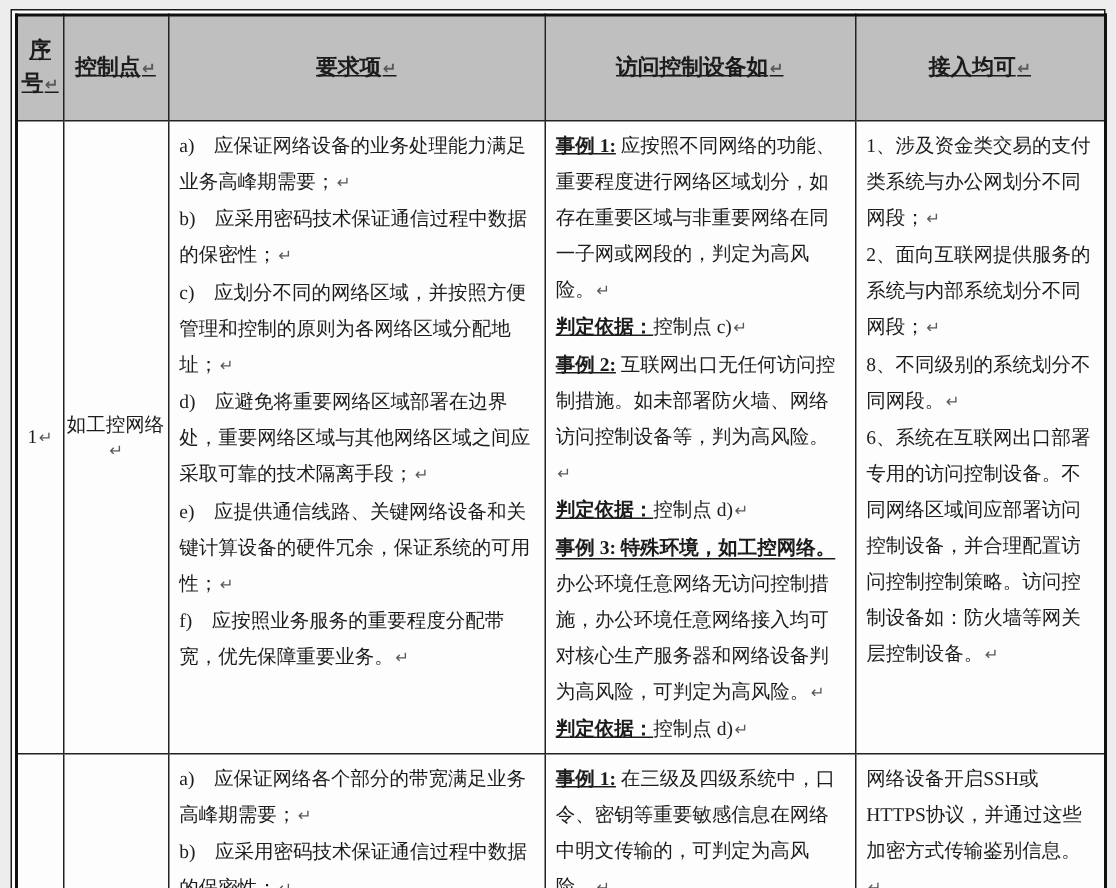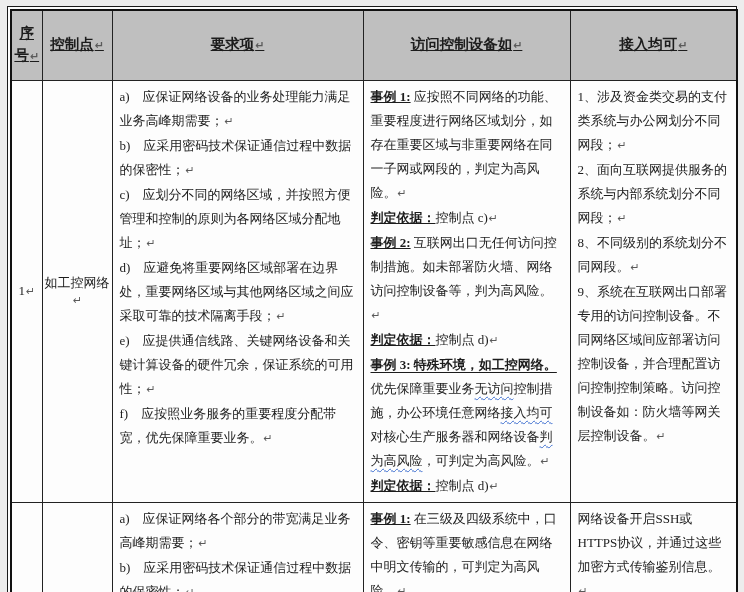--- a/index.html
+++ b/index.html
@@ -51,21 +51,20 @@
   }
   td.txt {
     vertical-align: top;
     padding: 4px 7px 3px 7px;
     font-size: 13px;
   }
   .para { line-height: 24px; text-align: left; }
   .b { font-weight: bold; text-decoration: underline; }
   .u { text-underline-offset: 3px; }
   .w {
-    text-decoration: underline;
     text-decoration-style: wavy;
     text-decoration-color: #3c6ecf;
     text-decoration-thickness: 1px;
     text-underline-offset: 3px;
   }
   .mark {
     color: #5a5a5a;
     font-size: 11px;
     padding-left: 1px;
     font-family: "DejaVu Sans", sans-serif;
@@ -103,28 +102,28 @@
               <div class="para"><span>c)　应划分不同的网络区域，并按照方便管理和控制的原则为各网络区域分配地址；</span><span class="mark">↵</span></div>
               <div class="para"><span>d)　应避免将重要网络区域部署在边界处，重要网络区域与其他网络区域之间应采取可靠的技术隔离手段；</span><span class="mark">↵</span></div>
               <div class="para"><span>e)　应提供通信线路、关键网络设备和关键计算设备的硬件冗余，保证系统的可用性；</span><span class="mark">↵</span></div>
               <div class="para"><span>f)　应按照业务服务的重要程度分配带宽，优先保障重要业务。</span><span class="mark">↵</span></div>
             </td>
             <td class="txt">
               <div class="para"><span class="b">事例 1:</span><span> 应按照不同网络的功能、重要程度进行网络区域划分，如存在重要区域与非重要网络在同一子网或网段的，判定为高风险。</span><span class="mark">↵</span></div>
               <div class="para"><span class="b">判定依据：</span><span>控制点 c)</span><span class="mark">↵</span></div>
               <div class="para"><span class="b">事例 2:</span><span> 互联网出口无任何访问控制措施。如未部署防火墙、网络访问控制设备等，判为高风险。</span><span class="mark">↵</span></div>
               <div class="para"><span class="b">判定依据：</span><span>控制点 d)</span><span class="mark">↵</span></div>
-              <div class="para"><span class="b u">事例 3: 特殊环境，如工控网络。</span><span>优先保障重要业务</span><span class="w">无访问</span><span>控制措施，办公环境任意网络</span><span class="w">接入均可</span><span>对核心生产服务器和网络设备</span><span class="w">判为高风险</span><span>，可判定为高风险。</span><span class="mark">↵</span></div>
+              <div class="para"><span class="b u">事例 3: 特殊环境，如工控网络。</span><span>办公环境任意网络</span><span class="w">无访问</span><span>控制措施，办公环境任意网络</span><span class="w">接入均可</span><span>对核心生产服务器和网络设备</span><span class="w">判为高风险</span><span>，可判定为高风险。</span><span class="mark">↵</span></div>
               <div class="para"><span class="b">判定依据：</span><span>控制点 d)</span><span class="mark">↵</span></div>
             </td>
             <td class="txt">
               <div class="para"><span>1、涉及资金类交易的支付类系统与办公网划分不同网段；</span><span class="mark">↵</span></div>
               <div class="para"><span>2、面向互联网提供服务的系统与内部系统划分不同网段；</span><span class="mark">↵</span></div>
               <div class="para"><span>8、不同级别的系统划分不同网段。</span><span class="mark">↵</span></div>
-              <div class="para"><span>9、系统在互联网出口部署专用的访问控制设备。不同网络区域间应部署访问控制设备，并合理配置访问控制控制策略。访问控制设备如：防火墙等网关层控制设备。</span><span class="mark">↵</span></div>
+              <div class="para"><span>6、系统在互联网出口部署专用的访问控制设备。不同网络区域间应部署访问控制设备，并合理配置访问控制控制策略。访问控制设备如：防火墙等网关层控制设备。</span><span class="mark">↵</span></div>
             </td>
           </tr>
           <tr class="r2">
             <td class="center"></td>
             <td class="center"></td>
             <td class="txt">
               <div class="para"><span>a)　应保证网络各个部分的带宽满足业务高峰期需要；</span><span class="mark">↵</span></div>
               <div class="para"><span>b)　应采用密码技术保证通信过程中数据的保密性；</span><span class="mark">↵</span></div>
             </td>
             <td class="txt">

